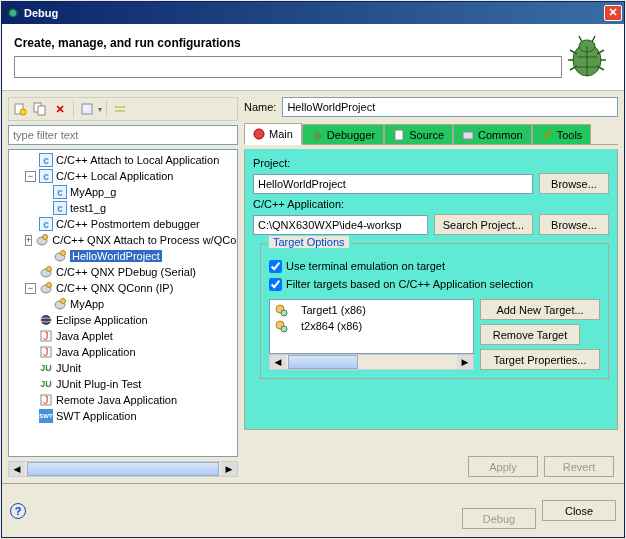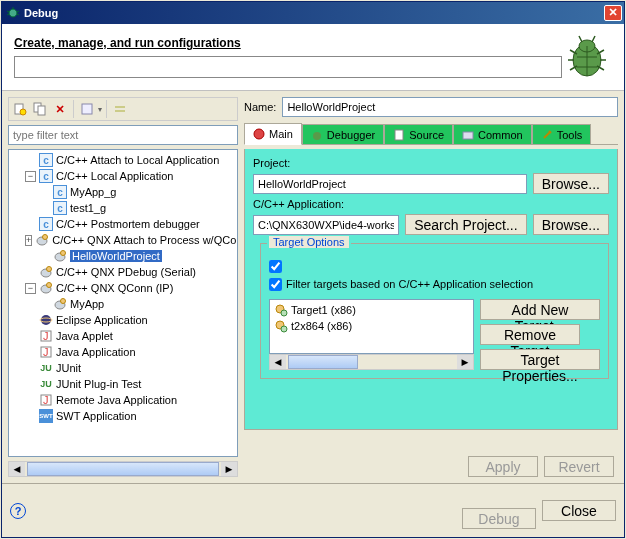--- a/index.html
+++ b/index.html
@@ -4,21 +4,21 @@
 <style>
 * { box-sizing: border-box; margin: 0; padding: 0; font-family: Tahoma, Arial, sans-serif; font-size: 11px; }
 body { background: #ece9d8; width: 626px; height: 539px; overflow: hidden; }
 .window { border: 1px solid #0a246a; width: 624px; height: 537px; margin: 1px; display: flex; flex-direction: column; background: #ece9d8; }
 .titlebar { height: 22px; background: linear-gradient(to right, #0a246a, #3a6ea5); display: flex; align-items: center; padding: 0 2px 0 4px; color: white; font-weight: bold; }
 .titlebar .tb-icon { width: 14px; height: 14px; margin-right: 4px; display: flex; align-items: center; justify-content: center; }
 .titlebar .title { flex: 1; font-size: 11px; }
 .titlebar .close-btn { width: 18px; height: 16px; background: #e24531; border: 1px solid #fff; color: white; text-align: center; line-height: 12px; font-weight: bold; border-radius: 2px; }
 .header { background: #fff; padding: 8px 12px; display: flex; align-items: center; border-bottom: 1px solid #c0c0c0; }
 .header .htext { flex: 1; }
-.header h1 { font-size: 12px; font-weight: bold; text-decoration: underline; }
+.header h1 { font-size: 12px; font-weight: bold; }
 .header .bug-icon { width: 50px; height: 50px; }
 .header-box { border: 1px solid #888; height: 22px; width: 100%; margin-top: 6px; background: #fff; }
 .body-area { flex: 1; display: flex; padding: 6px; gap: 6px; }
 .left-pane { width: 230px; display: flex; flex-direction: column; gap: 4px; }
 .toolbar { display: flex; gap: 2px; align-items: center; border: 1px solid #ccc; background: #ece9d8; padding: 2px; height: 24px; }
 .tool-btn { width: 18px; height: 18px; display: flex; align-items: center; justify-content: center; font-size: 11px; }
 .tool-sep { width: 1px; background: #ccc; height: 18px; margin: 0 2px; }
 .filter-input { border: 1px solid #7f9db9; padding: 2px 4px; width: 100%; height: 20px; color: #888; }
 .tree-wrap { flex: 1; border: 1px solid #7f9db9; background: #fff; overflow: auto; padding: 2px; }
 .tree { list-style: none; }
@@ -36,30 +36,30 @@
 .name-row { display: flex; align-items: center; gap: 6px; }
 .name-row label { }
 .name-input { flex: 1; border: 1px solid #7f9db9; padding: 2px 4px; height: 20px; }
 .tabs { display: flex; border-bottom: 1px solid #aca899; height: 24px; align-items: flex-end; }
 .tab { border: 1px solid #aca899; border-bottom: none; padding: 3px 8px; margin-right: 0px; background: #22c55e; display: flex; align-items: center; gap: 4px; height: 20px; }
 .tab.active { background: #fff; border-bottom: 1px solid #fff; position: relative; top: 1px; height: 22px; }
 .tab .ticon { width: 12px; height: 12px; }
 .tab-body { border: 1px solid #aca899; border-top: none; background: #5eead4; padding: 8px; flex: 1; display: flex; flex-direction: column; gap: 4px; overflow: auto; }
 .field-row { display: flex; gap: 6px; align-items: center; }
 .text-input { flex: 1; border: 1px solid #7f9db9; padding: 2px 4px; height: 20px; background: #fff; }
-.btn { border: 1px solid #aca899; background: #ece9d8; padding: 2px 8px; height: 21px; min-width: 70px; font-size: 14px; }
+.btn { border: 1px solid #aca899; background: #ece9d8; padding: 2px 8px; height: 21px; min-width: 70px; font-size: 11px; }
 .fieldset { border: 1px solid #aca899; padding: 8px; margin-top: 4px; border-top: none; position: relative; padding-top: 14px; margin-left: 7px; }
 .fieldset .legend { position: absolute; top: -7px; left: 8px; color: #0046d5; padding: 0 4px; background: #ece9d8; }
 .fieldset .border-top-left { position: absolute; top: 0; left: 0; width: 6px; height: 1px; background: #aca899; }
 .fieldset .border-top-right { position: absolute; top: 0; right: 0; left: 90px; height: 1px; background: #aca899; }
 .check-row { display: flex; align-items: center; gap: 4px; height: 18px; }
 .check-row input { width: 13px; height: 13px; }
 .target-box { display: flex; gap: 6px; margin-top: 6px; }
 .target-list { flex: 1; border: 1px solid #7f9db9; background: #fff; height: 70px; overflow: auto; padding: 2px; }
-.target-list .item { display: flex; align-items: center; height: 16px; gap: 3px; padding-left: 2px; }
+.target-list .item { display: flex; align-items: center; height: 16px; gap: 13px; padding-left: 2px; }
 .target-btns { display: flex; flex-direction: column; gap: 4px; }
 .footer-right { display: flex; justify-content: flex-end; gap: 6px; padding: 6px 4px 0 0; }
 .bottom-bar { border-top: 1px solid #aca899; padding: 8px; display: flex; align-items: center; }
 .help-icon { width: 16px; height: 16px; border: 1px solid #0046d5; border-radius: 50%; color: #0046d5; text-align: center; line-height: 14px; font-weight: bold; font-size: 11px; }
 .bottom-bar .spacer { flex: 1; }
 .btn.disabled { color: #999; margin-top: 16px; }
 svg { display: block; }
 </style>
 </head>
 <body>
@@ -323,20 +323,21 @@
           <button class="btn">Search Project...</button>
           <button class="btn">Browse...</button>
         </div>
 
         <div class="fieldset">
           <div class="border-top-left"></div>
             <div class="border-top-right"></div>
           <span class="legend">Target Options</span>
           <div class="check-row">
             <input type="checkbox" checked="" style="">
+            <span>Use terminal emulation on target</span>
           </div>
           <div class="check-row">
             <input type="checkbox" checked="" style="">
             <span>Filter targets based on C/C++ Application selection</span>
           </div>
           <div class="target-box">
             <div style="flex:1;display:flex;flex-direction:column">
               <div class="target-list" id="targets">
                   <div class="item">
                     <span>

